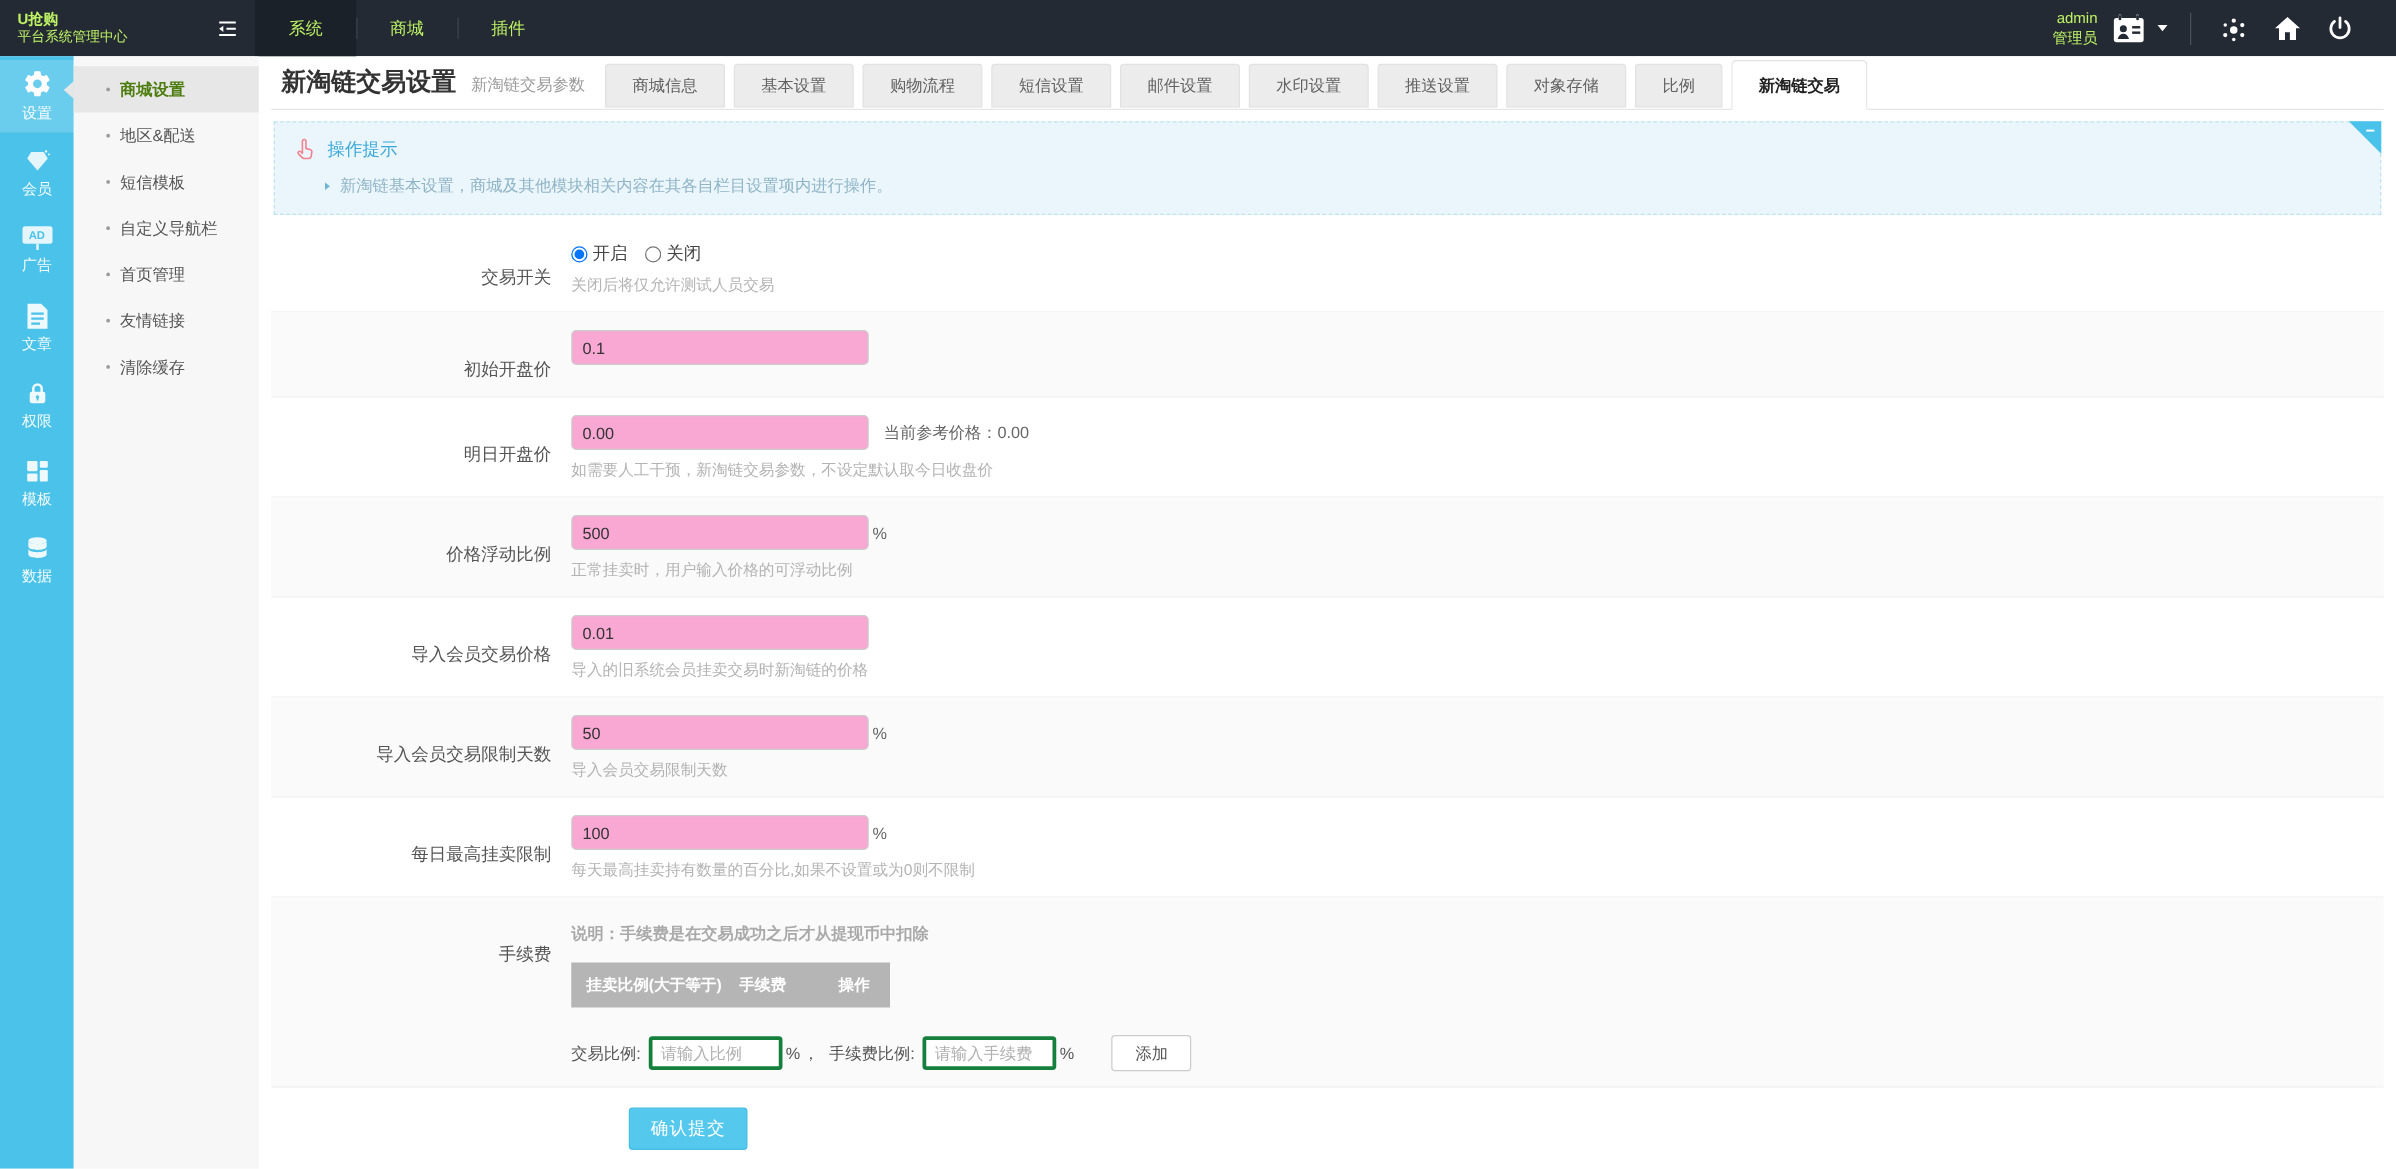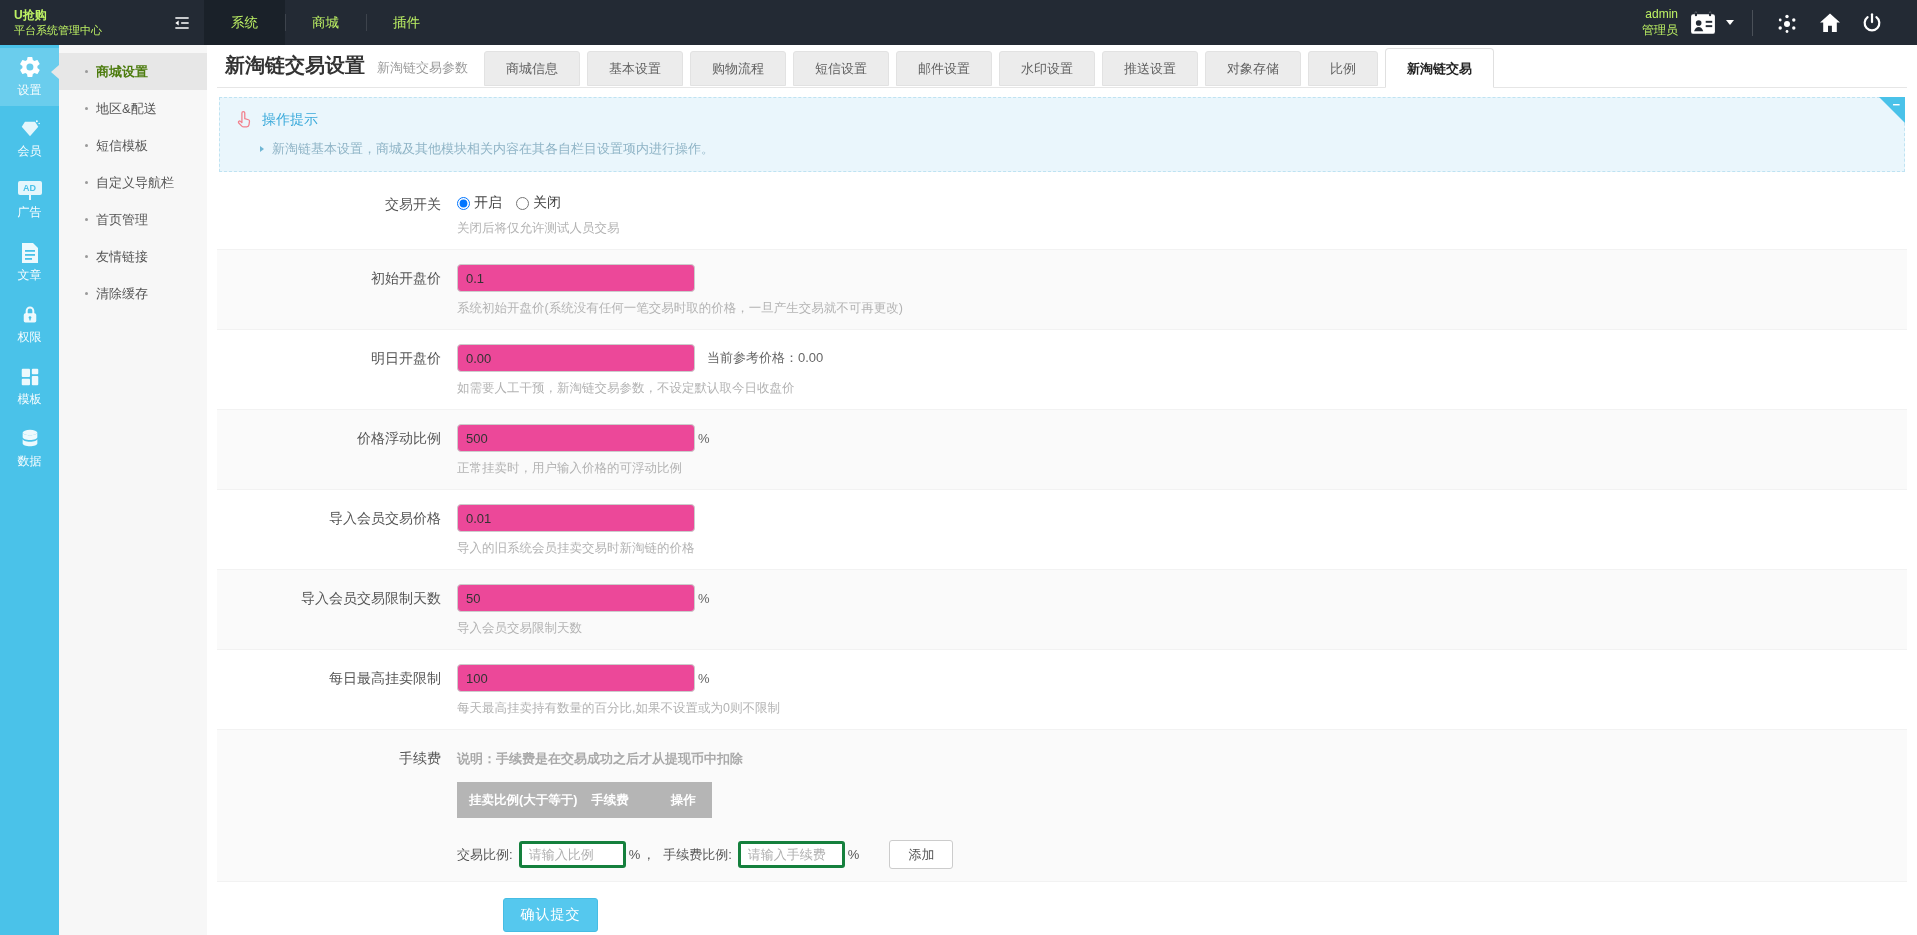--- a/index.html
+++ b/index.html
@@ -55,24 +55,24 @@
   .notice-head { display:flex; align-items:center; gap:9px; font-size:14px; color:#39a9da; }
   .notice-line { margin-top:10px; padding-left:26px; font-size:13px; color:#8fb4c6; display:flex; align-items:center; }
   .notice-line .tick { width:0; height:0; border-top:3px solid transparent; border-bottom:3px solid transparent; border-left:4px solid #6fb6d4; margin-right:8px; }
   .fold { position:absolute; top:-1px; right:-1px; width:0; height:0; border-top:26px solid #4ac2e9; border-left:26px solid transparent; }
   .fold-minus { position:absolute; top:0px; right:4px; color:#fff; font-size:13px; font-weight:bold; line-height:13px; cursor:pointer; }
 
   
   .formwrap { margin-top:4px; }
   .frow { display:flex; padding:14px 0 12px 0; border-bottom:1px solid #f2f2f2; }
   .frow:nth-of-type(even) { background:#fafafa; }
-  .flabel { width:240px; text-align:right; padding-right:16px; padding-top:6px; font-size:14px; color:#555; flex-shrink:0; }
+  .flabel { width:240px; text-align:right; padding-right:16px; padding-top:6px; font-size:14px; color:#555; flex-shrink:0;margin-top:17px; }
   .fctrl { flex:1; }
   .ctl-line { display:flex; align-items:center; }
-  .txt { width:238px; height:28px; border:1px solid #ccc; border-radius:4px; padding:0 8px; font-size:13px; color:#333; background:#ec4899; outline:none; font-family:inherit; }
+  .txt { width:238px; height:28px; border:1px solid #ccc; border-radius:4px; padding:0 8px; font-size:13px; color:#333; background:#f9a8d4; outline:none; font-family:inherit; }
   .txt::placeholder { color:#b0b0b0; }
   .unit { margin-left:3px; font-size:13px; color:#666; }
   .refnote { margin-left:12px; font-size:13px; color:#666; }
   .help { margin-top:8px; font-size:12.5px; color:#b3b3b3; }
   .radio-line { display:flex; align-items:center; padding-top:4px; }
   .radio-line label { display:flex; align-items:center; font-size:14px; color:#444; margin-right:14px; cursor:pointer; }
   .radio-line input { margin-right:4px; }
 
   
   .fee-note { padding-top:6px; font-size:13px; color:#a9a9a9;font-weight:bold; }
@@ -305,21 +305,20 @@
             <div class="help">关闭后将仅允许测试人员交易</div>
           </div>
         </div>
 
         <div class="frow">
           <div class="flabel">初始开盘价</div>
           <div class="fctrl">
             <div class="ctl-line">
               <input class="txt" type="text" value="0.1" style="">
             </div>
-            <div class="help">系统初始开盘价(系统没有任何一笔交易时取的价格，一旦产生交易就不可再更改)</div>
           </div>
         </div>
 
         <div class="frow">
           <div class="flabel">明日开盘价</div>
           <div class="fctrl">
             <div class="ctl-line">
               <input class="txt" type="text" value="0.00" style="">
               <span class="refnote">当前参考价格：0.00</span>
             </div>

